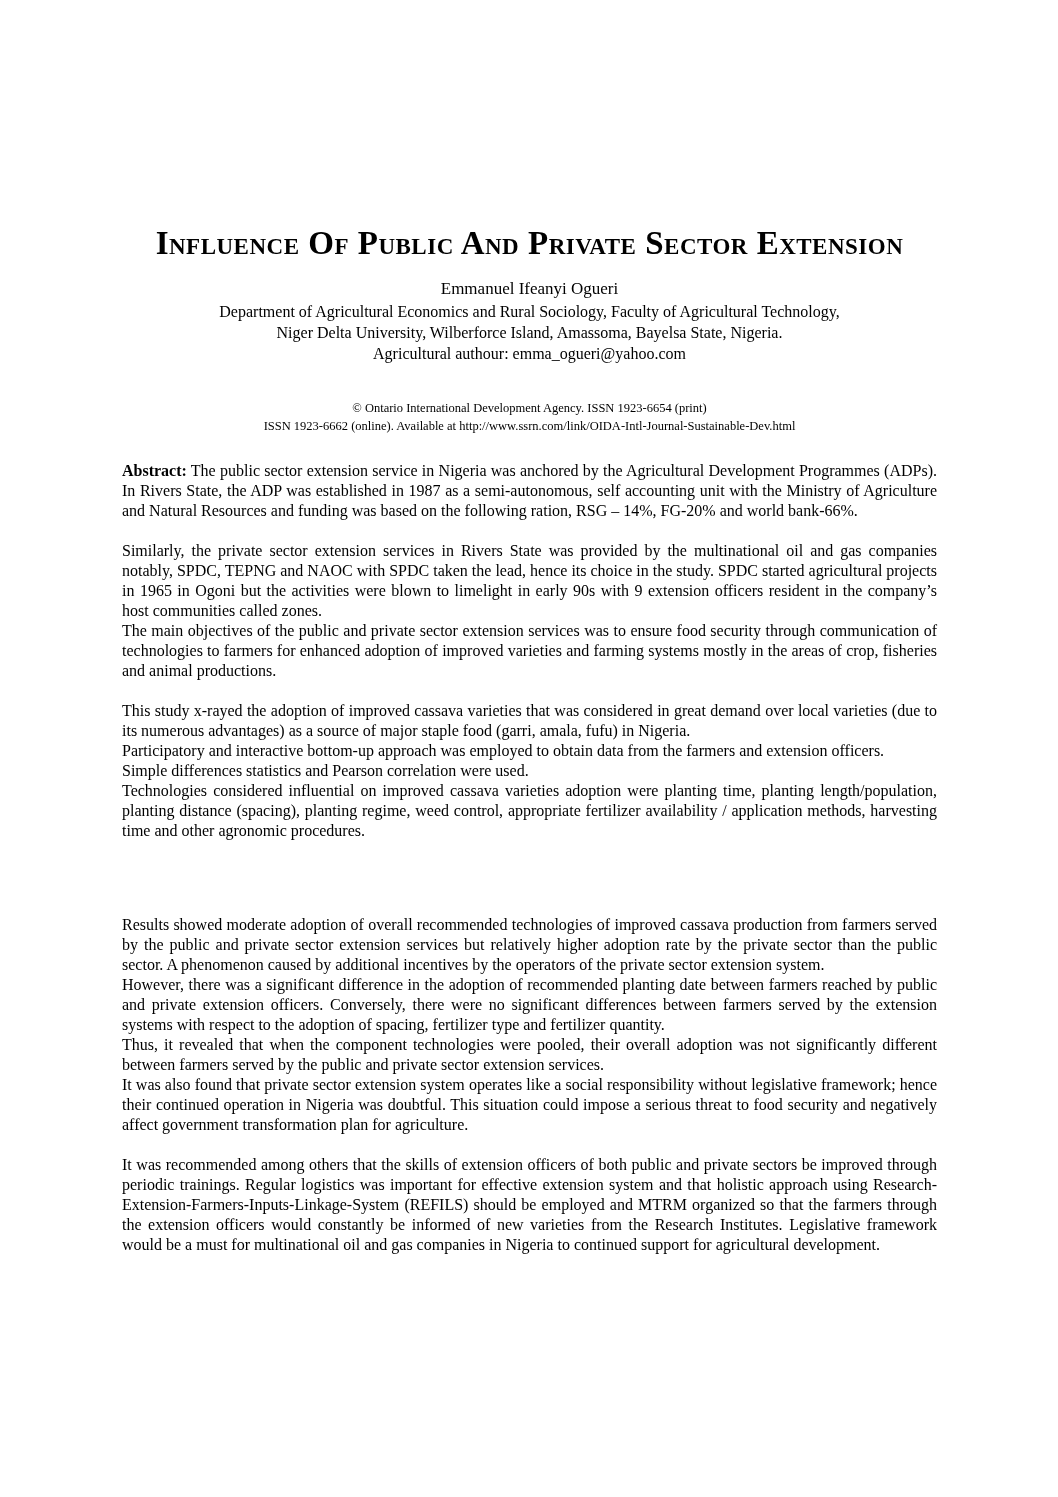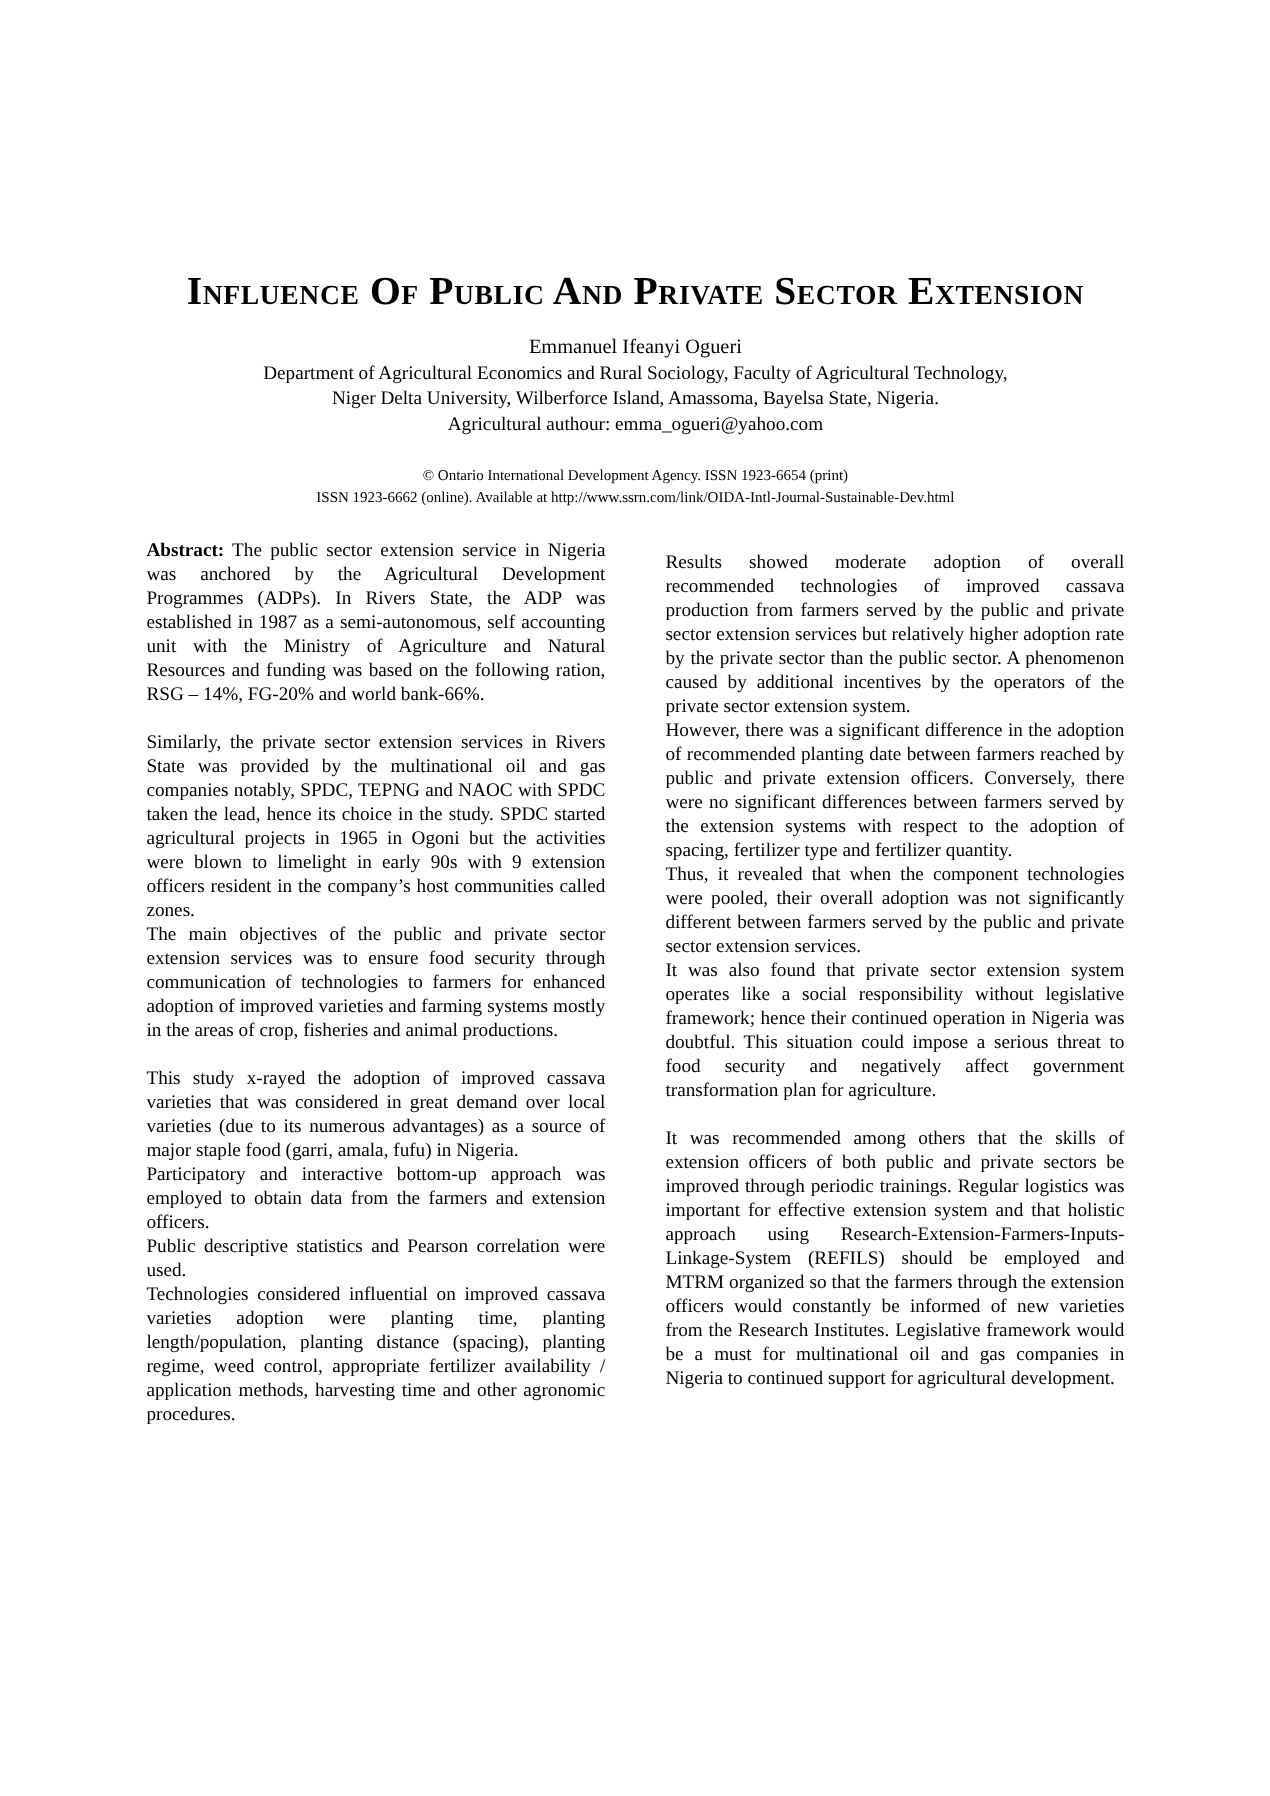--- a/index.html
+++ b/index.html
@@ -34,29 +34,30 @@
     font-weight: normal;
     line-height: 21px;
   }
   .affiliation {
     margin-top: 2px;
     text-align: center;
     font-size: 16px;
     line-height: 21px;
   }
   .imprint {
-    margin-top: 24px;
+    margin-top: 36px;
     text-align: center;
     font-size: 12.5px;
     line-height: 17.5px;
   }
   .columns {
     display: flex;
-    gap: 50px;
+    gap: 64px;
     margin-top: 26px;
+    flex-direction: column;
   }
   .col {
     flex: 1 1 0;
     min-width: 0;
     font-size: 16px;
     line-height: 20px;
     text-align: justify;
   }
   .col-right { padding-top: 10px; }
   .para { margin: 0; }
@@ -85,21 +86,21 @@
     <div>ISSN 1923-6662 (online). Available at http://www.ssrn.com/link/OIDA-Intl-Journal-Sustainable-Dev.html</div>
   </div>
 
   <div class="columns">
     <div class="col col-left" id="col-left">
         <p class="para"><b>Abstract:</b> The public sector extension service in Nigeria was anchored by the Agricultural Development Programmes (ADPs). In Rivers State, the ADP was established in 1987 as a semi-autonomous, self accounting unit with the Ministry of Agriculture and Natural Resources and funding was based on the following ration, RSG – 14%, FG-20% and world bank-66%.</p>
         <p class="para gap">Similarly, the private sector extension services in Rivers State was provided by the multinational oil and gas companies notably, SPDC, TEPNG and NAOC with SPDC taken the lead, hence its choice in the study. SPDC started agricultural projects in 1965 in Ogoni but the activities were blown to limelight in early 90s with 9 extension officers resident in the company’s host communities called zones.</p>
         <p class="para">The main objectives of the public and private sector extension services was to ensure food security through communication of technologies to farmers for enhanced adoption of improved varieties and farming systems mostly in the areas of crop, fisheries and animal productions.</p>
         <p class="para gap">This study x-rayed the adoption of improved cassava varieties that was considered in great demand over local varieties (due to its numerous advantages) as a source of major staple food (garri, amala, fufu) in Nigeria.</p>
         <p class="para">Participatory and interactive bottom-up approach was employed to obtain data from the farmers and extension officers.</p>
-        <p class="para">Public descriptive statistics and Pearson correlation were used.</p>
+        <p class="para">Simple differences statistics and Pearson correlation were used.</p>
         <p class="para">Technologies considered influential on improved cassava varieties adoption were planting time, planting length/population, planting distance (spacing), planting regime, weed control, appropriate fertilizer availability / application methods, harvesting time and other agronomic procedures.</p>
       </div>
     <div class="col col-right" id="col-right">
         <p class="para">Results showed moderate adoption of overall recommended technologies of improved cassava production from farmers served by the public and private sector extension services but relatively higher adoption rate by the private sector than the public sector. A phenomenon caused by additional incentives by the operators of the private sector extension system.</p>
         <p class="para">However, there was a significant difference in the adoption of recommended planting date between farmers reached by public and private extension officers. Conversely, there were no significant differences between farmers served by the extension systems with respect to the adoption of spacing, fertilizer type and fertilizer quantity.</p>
         <p class="para">Thus, it revealed that when the component technologies were pooled, their overall adoption was not significantly different between farmers served by the public and private sector extension services.</p>
         <p class="para">It was also found that private sector extension system operates like a social responsibility without legislative framework; hence their continued operation in Nigeria was doubtful. This situation could impose a serious threat to food security and negatively affect government transformation plan for agriculture.</p>
         <p class="para gap">It was recommended among others that the skills of extension officers of both public and private sectors be improved through periodic trainings. Regular logistics was important for effective extension system and that holistic approach using Research-Extension-Farmers-Inputs-Linkage-System (REFILS) should be employed and MTRM organized so that the farmers through the extension officers would constantly be informed of new varieties from the Research Institutes. Legislative framework would be a must for multinational oil and gas companies in Nigeria to continued support for agricultural development.</p>
       </div>
   </div>

